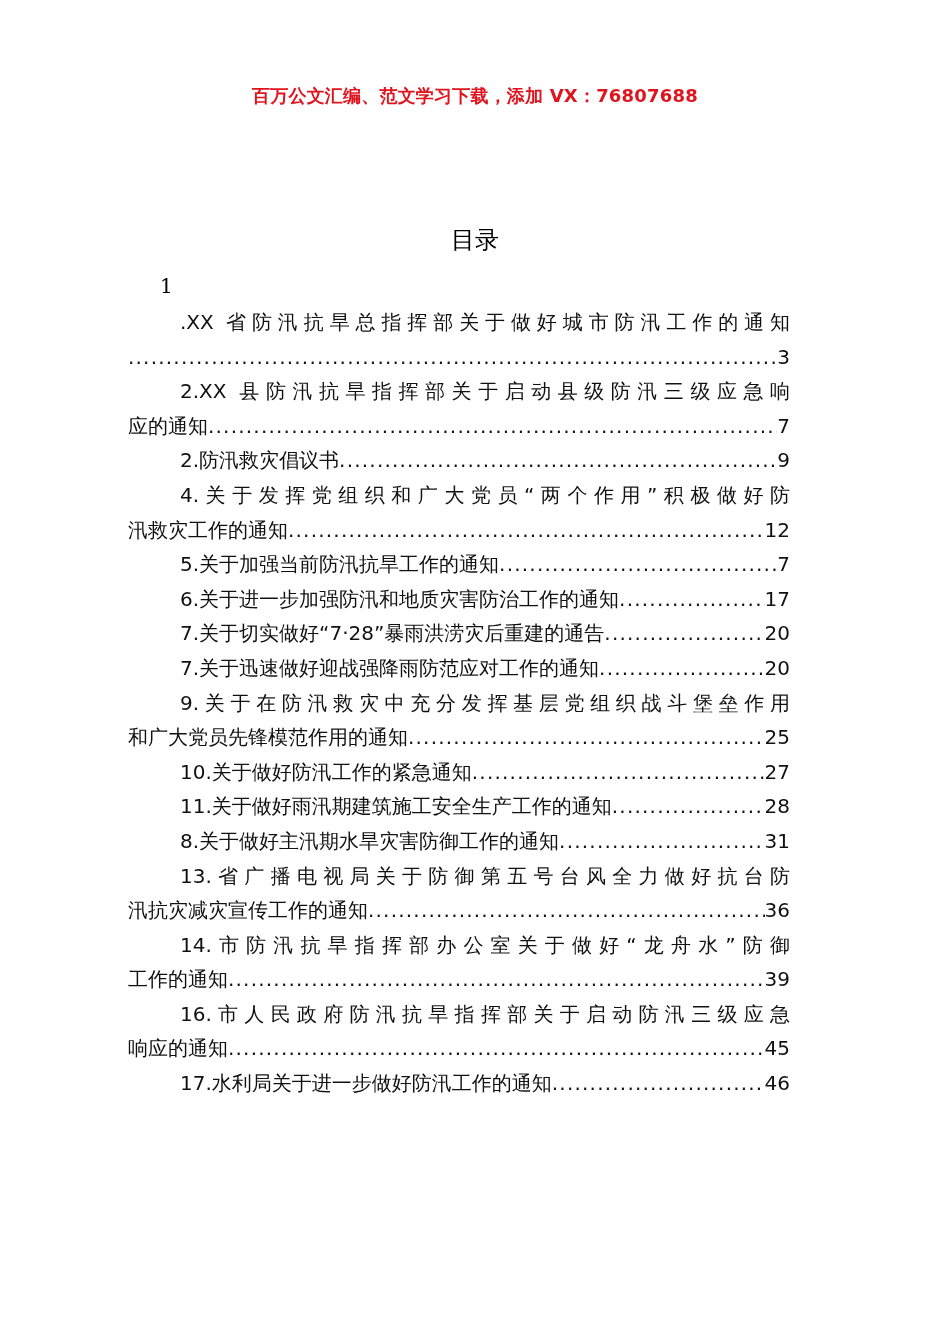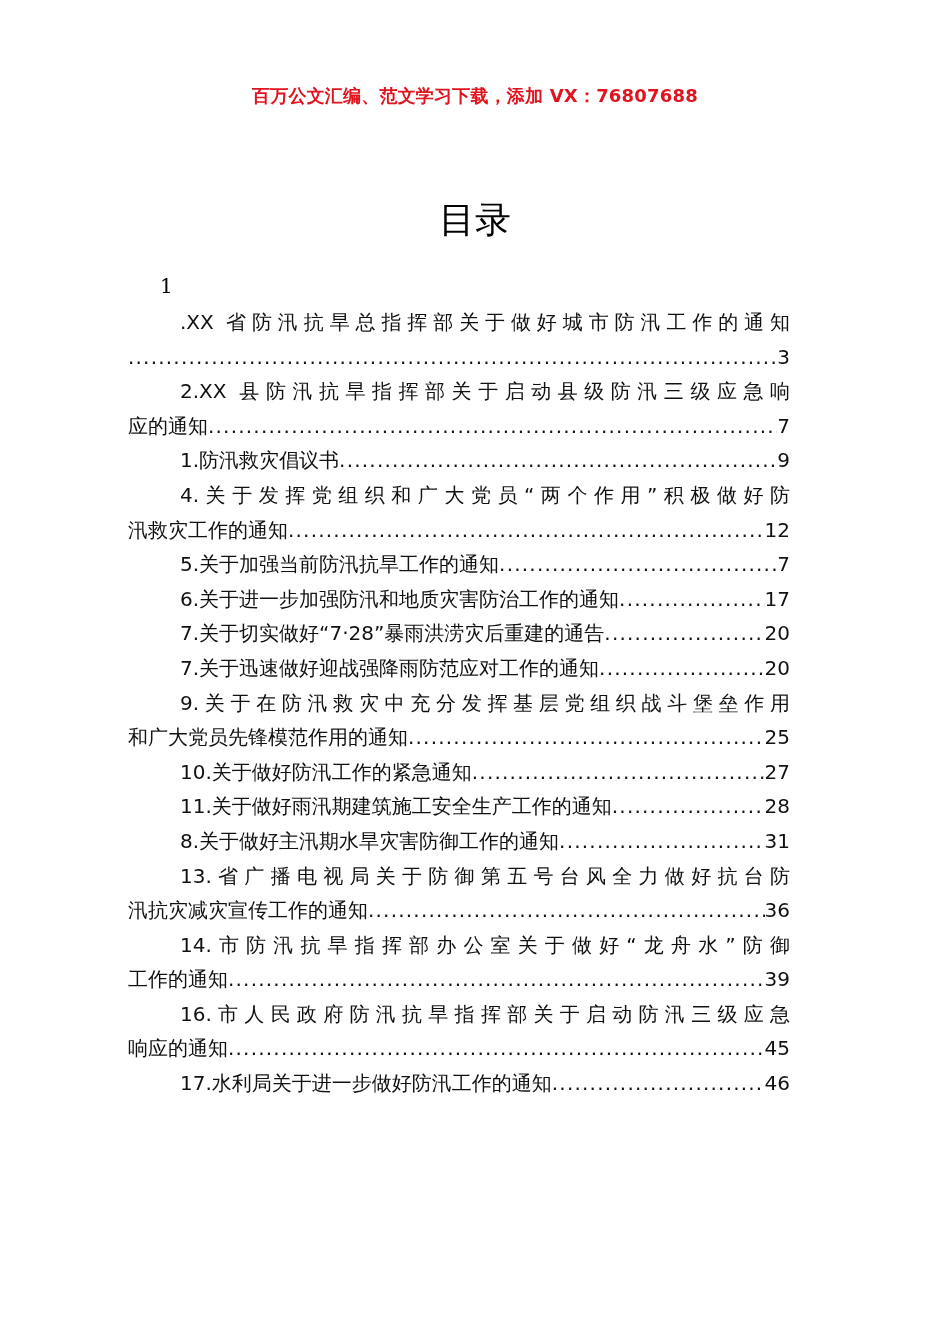--- a/index.html
+++ b/index.html
@@ -1,21 +1,21 @@
 <!DOCTYPE html>
 <html><head>
 <meta charset="utf-8">
 <style>
   html, body { margin: 0; padding: 0; background: #ffffff; }
   body { width: 950px; height: 1344px; position: relative; overflow: hidden;
          font-family: "DejaVu Sans", "Liberation Sans", sans-serif; color: #111; }
   .header { position: absolute; top: 84px; left: 0; width: 950px; text-align: center;
             font-size: 18px; color: #e0141e; letter-spacing: 0.2px; font-weight: bold; }
-  .title { position: absolute; top: 196px; left: 0; width: 950px; text-align: center;
-           font-size: 36px; color: #000; }
+  .title { position: absolute; top: 224px; left: 0; width: 950px; text-align: center;
+           font-size: 24px; color: #000; }
   .lead-num { position: absolute; top: 274px; left: 160px; font-size: 20px;
               font-family: "DejaVu Serif", "Liberation Serif", serif; color: #000; }
   .toc { position: absolute; top: 305px; left: 128px; width: 662px; font-size: 20px; line-height: 34.6px; }
   .line { display: flex; white-space: nowrap; overflow: hidden; height: 34.6px; }
   .line.indent { padding-left: 52px; }
   .line .txt { flex: 0 0 auto; }
   .line .dots { flex: 1 1 auto; overflow: hidden; white-space: nowrap; letter-spacing: 1.2px; }
   .line .dots::before { content: "....................................................................................................................................................................................................."; }
   .line .pg { flex: 0 0 auto; }
   .line.full .txt { width: 100%; text-align: justify; text-align-last: justify; }
@@ -41,21 +41,21 @@
   <div class="line indent full">
       <span class="txt">2.XX 县防汛抗旱指挥部关于启动县级防汛三级应急响</span>
     </div>
   <div class="line">
       <span class="txt">应的通知</span>
       <span class="dots"></span>
       <span class="pg">7</span>
     </div>
 
   <div class="line indent">
-      <span class="txt">1.防汛救灾倡议书</span>
+      <span class="txt">2.防汛救灾倡议书</span>
       <span class="dots"></span>
       <span class="pg">9</span>
     </div>
 
   <div class="line indent full">
       <span class="txt">4.关于发挥党组织和广大党员“两个作用”积极做好防</span>
     </div>
   <div class="line">
       <span class="txt">汛救灾工作的通知</span>
       <span class="dots"></span>

